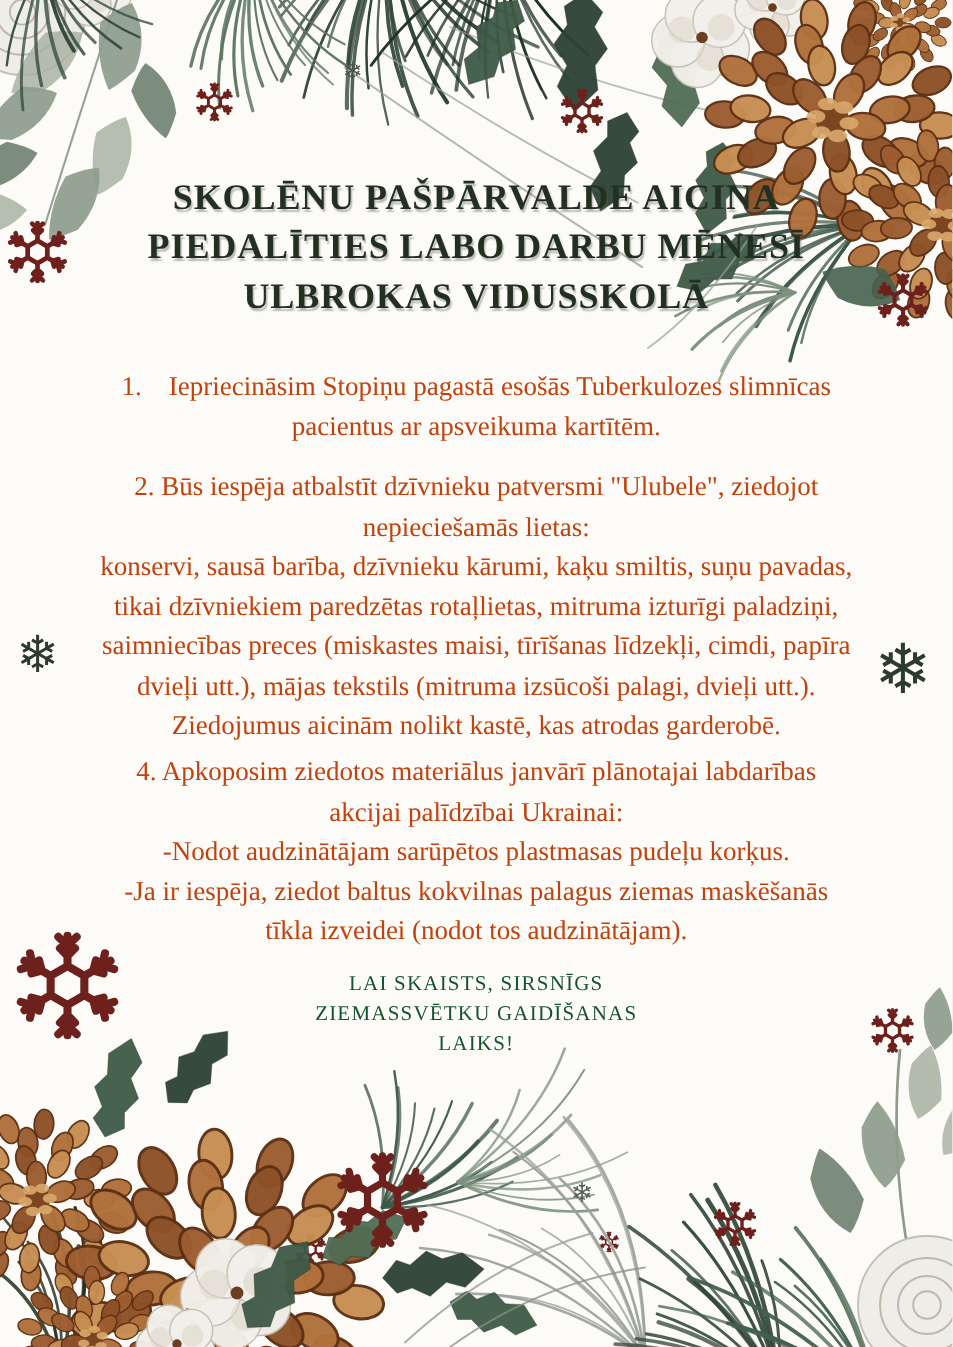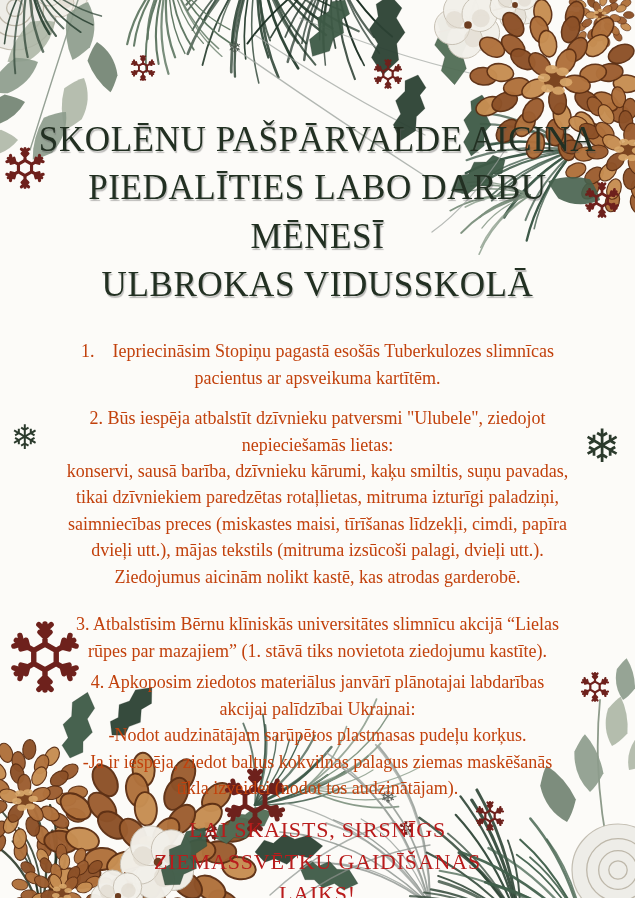--- a/index.html
+++ b/index.html
@@ -4,33 +4,33 @@
 <style>
   html,body{margin:0;padding:0;background:#e8e8e8;}
   .page{
     position:relative;width:635px;height:898px;margin:0 auto;
     background:#fcfbf8;overflow:hidden;
     font-family:"Liberation Serif",serif;
   }
   #decor{position:absolute;left:0;top:0;width:635px;height:898px;pointer-events:none;}
   .content{position:relative;z-index:2;text-align:center;padding-top:116px;}
   .title{
-    font-size:35px;font-weight:400;letter-spacing:0.6px;line-height:1.38;
+    font-size:24px;font-weight:700;letter-spacing:0.6px;line-height:1.38;
     color:#223022;margin:0 28px;white-space:pre-line;
     text-shadow:1px 2px 1px rgba(90,90,90,0.40);
   }
   .body-text{
     font-size:18px;line-height:1.47;color:#c2410c;
     margin:14px 24px 0;white-space:pre-line;
   }
   .body-text.first{margin-top:29px;}
   .body-text.item3{margin-top:21px;}
   .body-text.item4{margin-top:5px;}
   .closing{
-    font-size:22px;letter-spacing:0.8px;line-height:1.45;color:#b91c1c;
+    font-size:14px;letter-spacing:0.8px;line-height:1.45;color:#14532d;
     margin:13px 40px 0;white-space:pre-line;
   }
 </style>
 </head>
 <body>
 
 <div class="page">
   <svg id="decor" viewBox="0 0 635 898">
       <defs>
         <g id="fhx" fill="none" stroke="currentColor" stroke-width="7.5" stroke-linecap="round">
@@ -656,22 +656,20 @@
 ULBROKAS VIDUSSKOLĀ</h1>
     <p class="body-text first">1.&nbsp;&nbsp;&nbsp; Iepriecināsim Stopiņu pagastā esošās Tuberkulozes slimnīcas
 pacientus ar apsveikuma kartītēm.</p>
     <p class="body-text">2. Būs iespēja atbalstīt dzīvnieku patversmi "Ulubele", ziedojot
 nepieciešamās lietas:
 konservi, sausā barība, dzīvnieku kārumi, kaķu smiltis, suņu pavadas,
 tikai dzīvniekiem paredzētas rotaļlietas, mitruma izturīgi paladziņi,
 saimniecības preces (miskastes maisi, tīrīšanas līdzekļi, cimdi, papīra
 dvieļi utt.), mājas tekstils (mitruma izsūcoši palagi, dvieļi utt.).
 Ziedojumus aicinām nolikt kastē, kas atrodas garderobē.</p>
-    <p class="body-text item3">3. Atbalstīsim Bērnu klīniskās universitātes slimnīcu akcijā “Lielas
-rūpes par mazajiem” (1. stāvā tiks novietota ziedojumu kastīte).</p>
     <p class="body-text item4">4. Apkoposim ziedotos materiālus janvārī plānotajai labdarības
 akcijai palīdzībai Ukrainai:
 -Nodot audzinātājam sarūpētos plastmasas pudeļu korķus.
 -Ja ir iespēja, ziedot baltus kokvilnas palagus ziemas maskēšanās
 tīkla izveidei (nodot tos audzinātājam).</p>
     <p class="closing">LAI SKAISTS, SIRSNĪGS
 ZIEMASSVĒTKU GAIDĪŠANAS
 LAIKS!</p>
   </div>
 </div>

